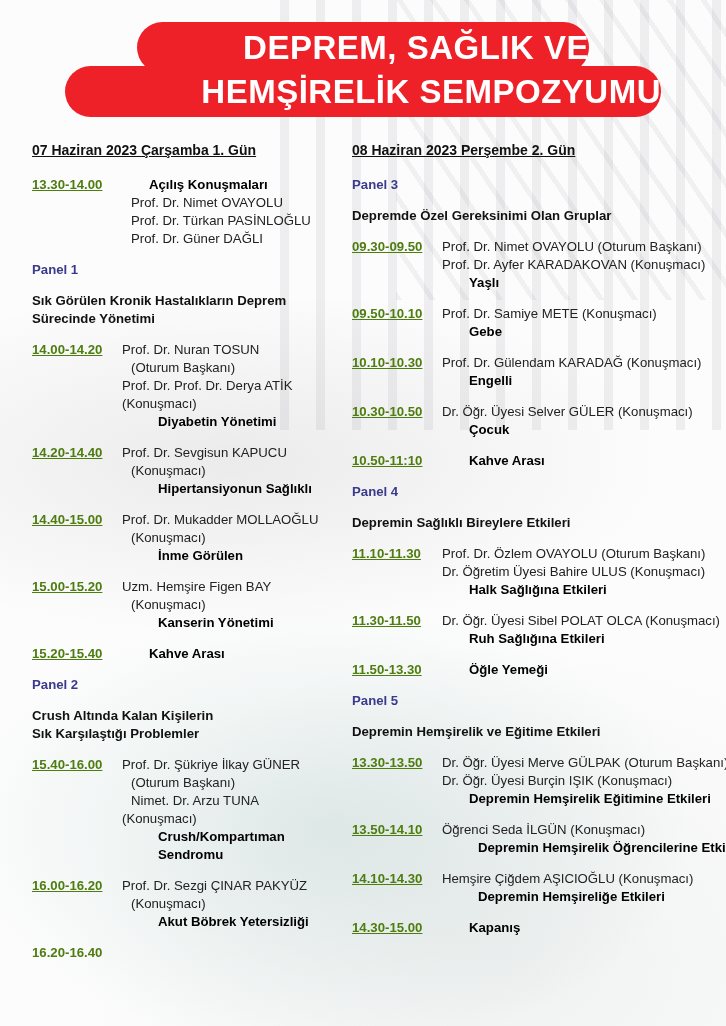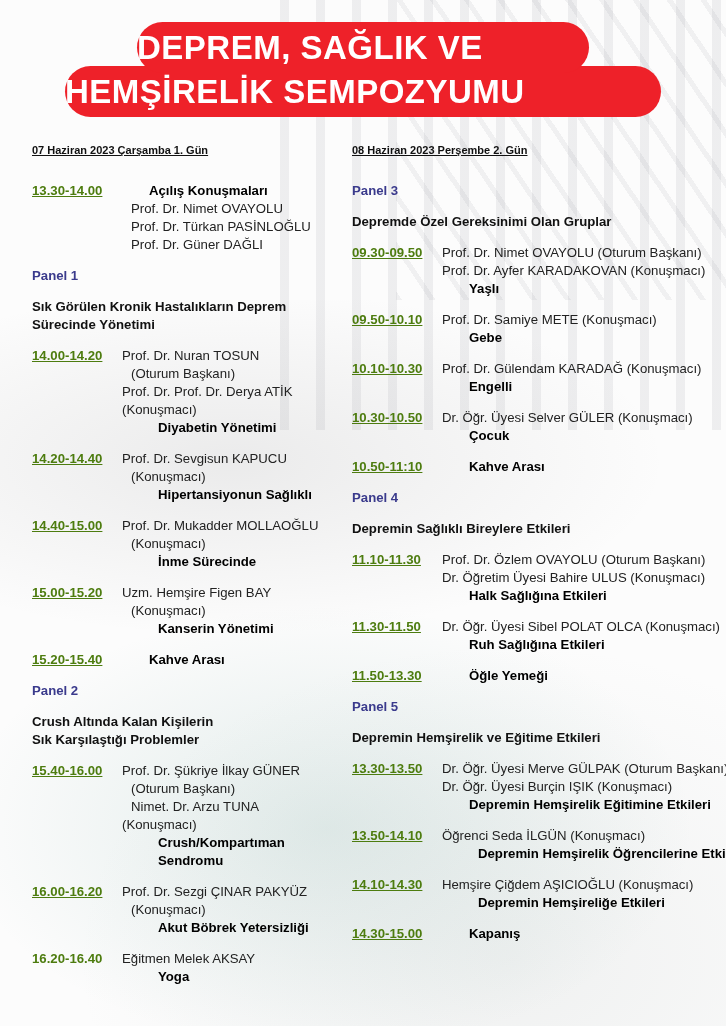--- a/index.html
+++ b/index.html
@@ -18,33 +18,33 @@
   .bg .ph2{position:absolute;top:0;right:0;width:330px;height:300px;
     background:repeating-linear-gradient(56deg,rgba(100,102,115,.08) 0 5px,rgba(255,255,255,0) 5px 28px);}
   .bg .ph3{position:absolute;top:300px;left:0;width:100%;height:360px;
     background:radial-gradient(ellipse at 32% 45%,rgba(120,120,122,.13),rgba(255,255,255,0) 62%);}
   .bg .ph4{position:absolute;bottom:0;left:0;width:100%;height:440px;
     background:radial-gradient(ellipse at 45% 55%,rgba(88,150,140,.16),rgba(255,255,255,0) 65%),
                radial-gradient(ellipse at 70% 85%,rgba(150,160,158,.12),rgba(255,255,255,0) 60%);}
   .content{position:relative;z-index:1;}
 
   
-  .title-wrap{position:absolute;top:22px;left:0;right:0;text-align:left;z-index:2;}
+  .title-wrap{position:absolute;top:22px;left:0;right:0;text-align:right;z-index:2;}
   .title-box{margin:0 auto;background:var(--title-bg);color:var(--title-text);
     font-weight:bold;font-size:33px;line-height:51px;border-radius:27px;letter-spacing:.5px;}
   .title-box.l1{width:452px;position:relative;z-index:2;}
   .title-box.l2{width:596px;margin-top:-7px;}
 
   
   .columns{position:absolute;top:141px;left:32px;right:10px;display:flex;z-index:3;
     font-size:13.2px;line-height:18px;}
   .col{flex:none;}
   .col.left{width:320px;}
   .col.right{flex:1;}
-  .day-header{font-weight:bold;text-decoration:underline;font-size:11px;color:#111;margin-bottom:23px;}
+  .day-header{font-weight:bold;text-decoration:underline;font-size:14px;color:#111;margin-bottom:17px;}
   .panel-label{color:var(--panel-label);font-weight:bold;margin-bottom:13px;}
   .panel-title{font-weight:bold;color:#111;margin-bottom:13px;}
   .session{display:flex;margin-bottom:13px;}
   .session .time{flex:none;width:90px;font-weight:bold;color:#4d7c0f;}
   .session .time.u{text-decoration:underline;}
   .session .lines{flex:1;}
   .line{min-height:18px;}
   .line.bold{font-weight:bold;color:#000;margin-left:27px;}
   .line.i1{padding-left:9px;}
   .col.right .line{white-space:nowrap;}
@@ -99,21 +99,21 @@
               <div class="line">Prof. Dr. Sevgisun KAPUCU</div>
               <div class="line i1">(Konuşmacı)</div>
               <div class="line bold i1">Hipertansiyonun Sağlıklı</div>
             </div>
           </div>
           <div class="session">
             <div class="time u">14.40-15.00</div>
             <div class="lines">
               <div class="line">Prof. Dr. Mukadder MOLLAOĞLU</div>
               <div class="line i1">(Konuşmacı)</div>
-              <div class="line bold i1">İnme Sürecinde</div>
+              <div class="line bold i1">İnme Görülen</div>
             </div>
           </div>
           <div class="session">
             <div class="time u">15.00-15.20</div>
             <div class="lines">
               <div class="line">Uzm. Hemşire Figen BAY</div>
               <div class="line i1">(Konuşmacı)</div>
               <div class="line bold i1">Kanserin Yönetimi</div>
             </div>
           </div>
@@ -141,24 +141,20 @@
           <div class="session">
             <div class="time u">16.00-16.20</div>
             <div class="lines">
               <div class="line">Prof. Dr. Sezgi ÇINAR PAKYÜZ</div>
               <div class="line i1">(Konuşmacı)</div>
               <div class="line bold i1">Akut Böbrek Yetersizliği</div>
             </div>
           </div>
           <div class="session">
             <div class="time">16.20-16.40</div>
-            <div class="lines">
-              <div class="line">Eğitmen Melek AKSAY</div>
-              <div class="line bold i1">Yoga</div>
-            </div>
           </div>
         </div>
       <div class="col right">
           <div class="day-header">08 Haziran 2023 Perşembe 2. Gün</div>
           <div class="panel-label">Panel 3</div>
           <div class="panel-title">
             <div class="line">Depremde Özel Gereksinimi Olan Gruplar</div>
           </div>
           <div class="session">
             <div class="time u">09.30-09.50</div>

